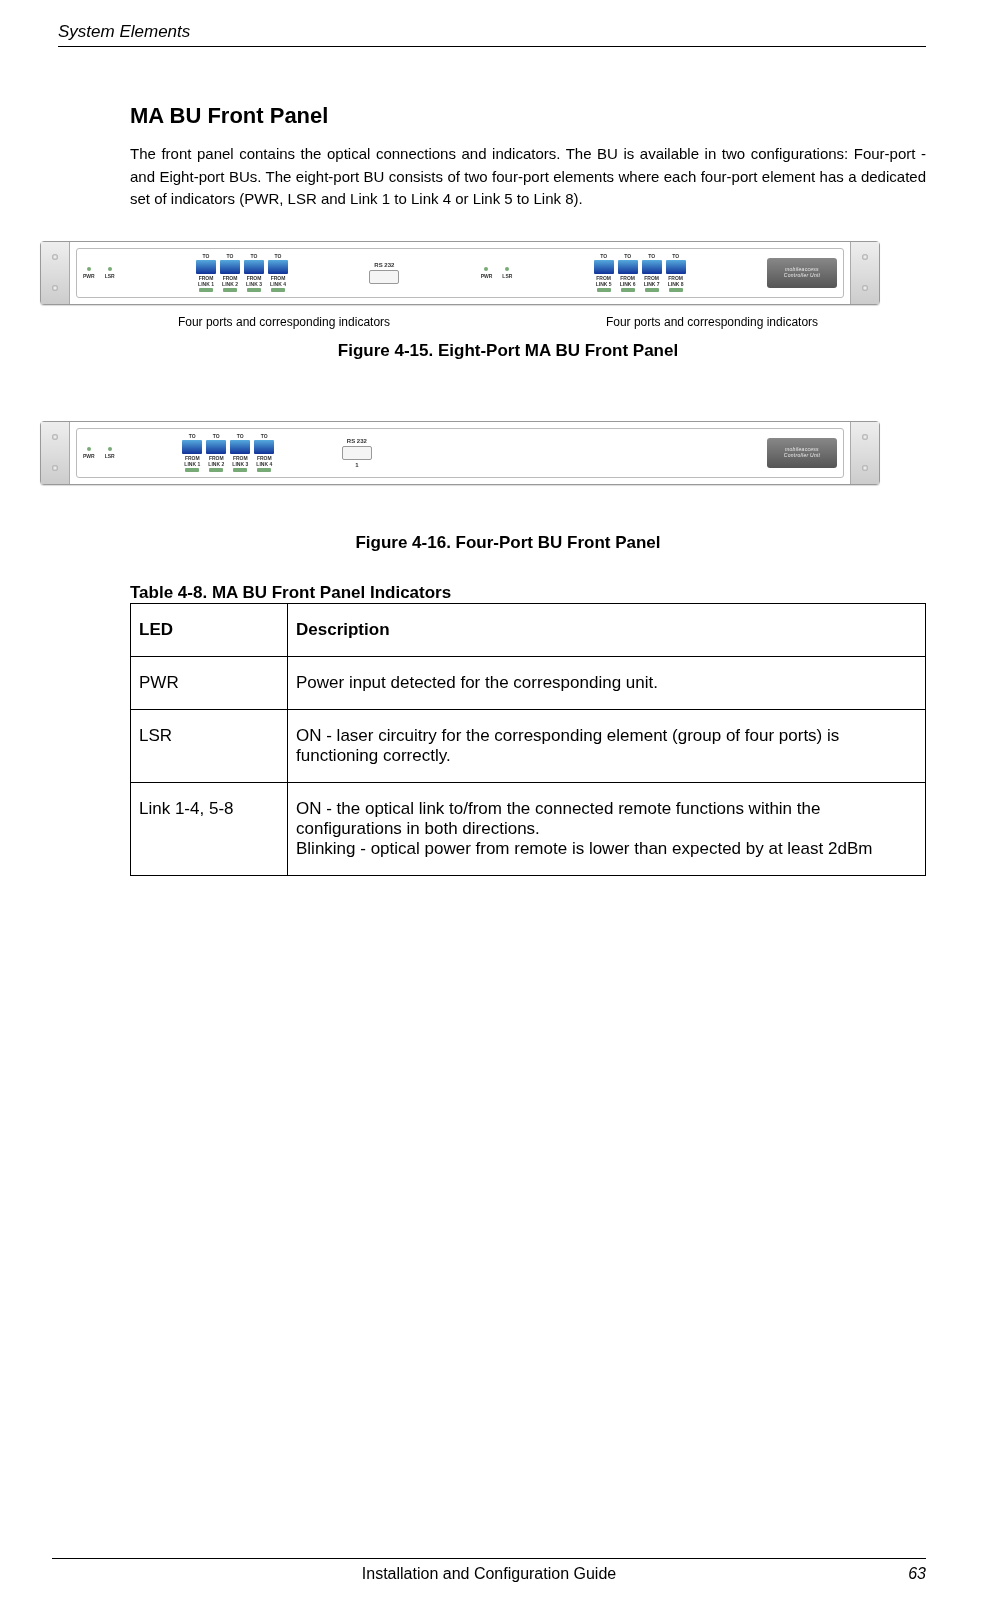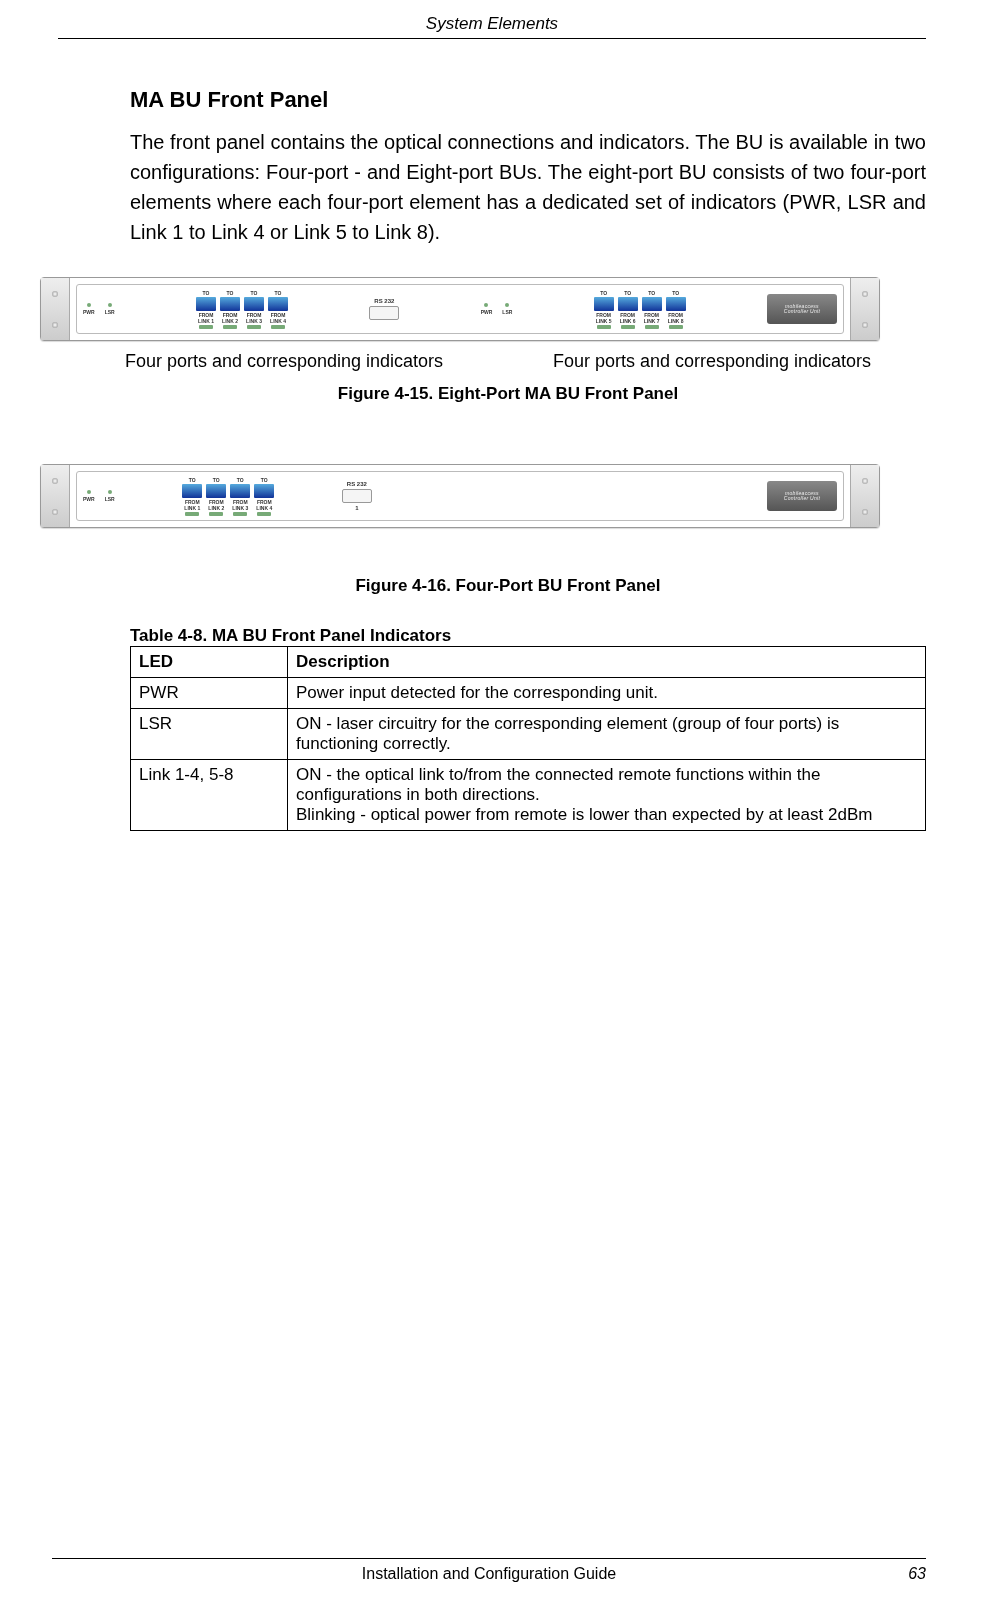--- a/index.html
+++ b/index.html
@@ -8,40 +8,40 @@
     padding: 0;
     font-family: Verdana, Geneva, sans-serif;
     color: #000;
     background: #fff;
     width: 984px;
     height: 1601px;
     position: relative;
     box-sizing: border-box;
   }
   .header {
-    text-align: center;
+    text-align: left;
     font-style: italic;
     font-size: 17px;
     padding-top: 6px;
     padding-bottom: 4px;
     border-bottom: 1px solid #000;
-    margin: 8px 58px;
+    margin: 16px 58px;
   }
   .content {
     padding: 40px 58px 0 130px;
   }
   .section-title {
     font-family: Arial, sans-serif;
     font-size: 22px;
     font-weight: bold;
     margin-bottom: 14px;
   }
   .body-text {
     font-family: Verdana, Geneva, sans-serif;
-    font-size: 20px;
+    font-size: 15px;
     line-height: 1.5;
     text-align: justify;
     margin-bottom: 30px;
   }
   .panel-wrap { margin-left: -90px; margin-bottom: 10px; }
   .panel {
     border: 1px solid #999;
     border-radius: 4px;
     background: #fff;
     display: flex;
@@ -92,21 +92,21 @@
   }
   .rs232 .jack { width:28px;height:12px;border:1px solid #999;border-radius:2px;background:#f5f5f5;}
   .brand {
     width:70px;height:30px;
     background:linear-gradient(#888,#555);
     border-radius:3px;
     display:flex;align-items:center;justify-content:center;
     font-size:5px;color:#eee;font-style:italic;letter-spacing:0.3px;
     text-align:center;line-height:1.1;
   }
-  .captions { display:flex; justify-content: space-around; font-size:18px; margin-left:-60px; margin-top:6px; }
+  .captions { display:flex; justify-content: space-around; font-size:12px; margin-left:-60px; margin-top:6px; }
   .figure-caption {
     text-align:center;
     font-family: Verdana, sans-serif;
     font-weight:bold;
     font-size:17px;
     margin: 12px 0 30px 0;
   }
   .figure-caption.mid { margin-left:-40px; }
   .table-caption {
     font-family: Verdana, sans-serif;
@@ -114,21 +114,21 @@
     font-size:17px;
     margin: 20px 0 0 0;
   }
   table.indicators {
     border-collapse: collapse;
     width: 100%;
     font-size: 17px;
   }
   table.indicators th, table.indicators td {
     border: 1px solid #000;
-    padding: 5px 8px;
+    padding: 16px 8px;
     text-align: left;
     vertical-align: top;
   }
   table.indicators th {
     font-weight: bold;
     background: #fff;
   }
   table.indicators td.col1 { width: 140px; }
   .footer {
     position: absolute;

